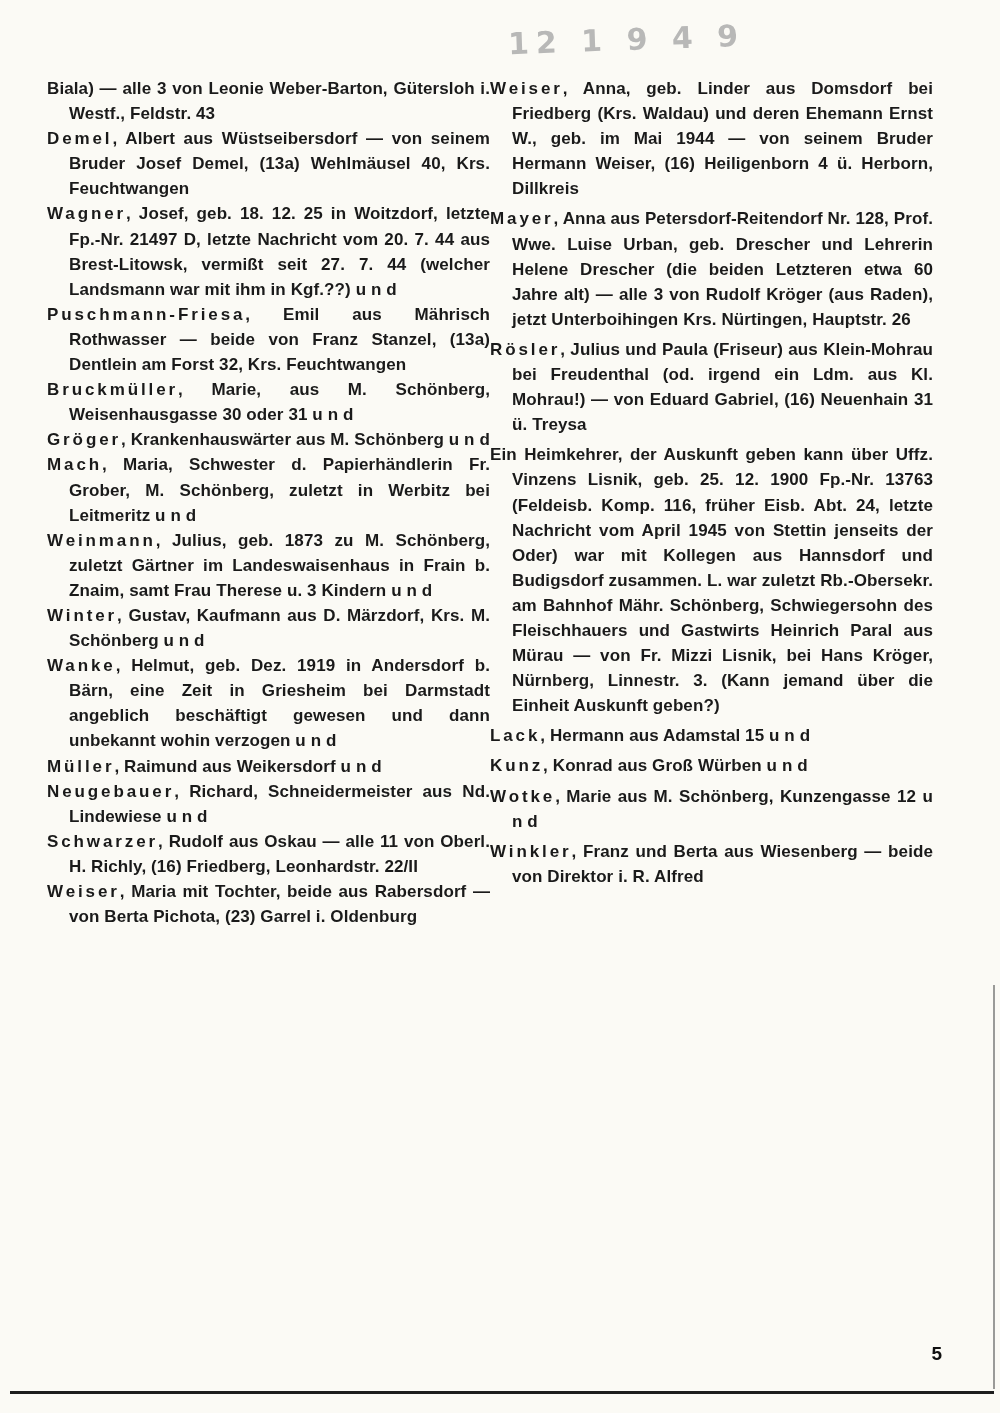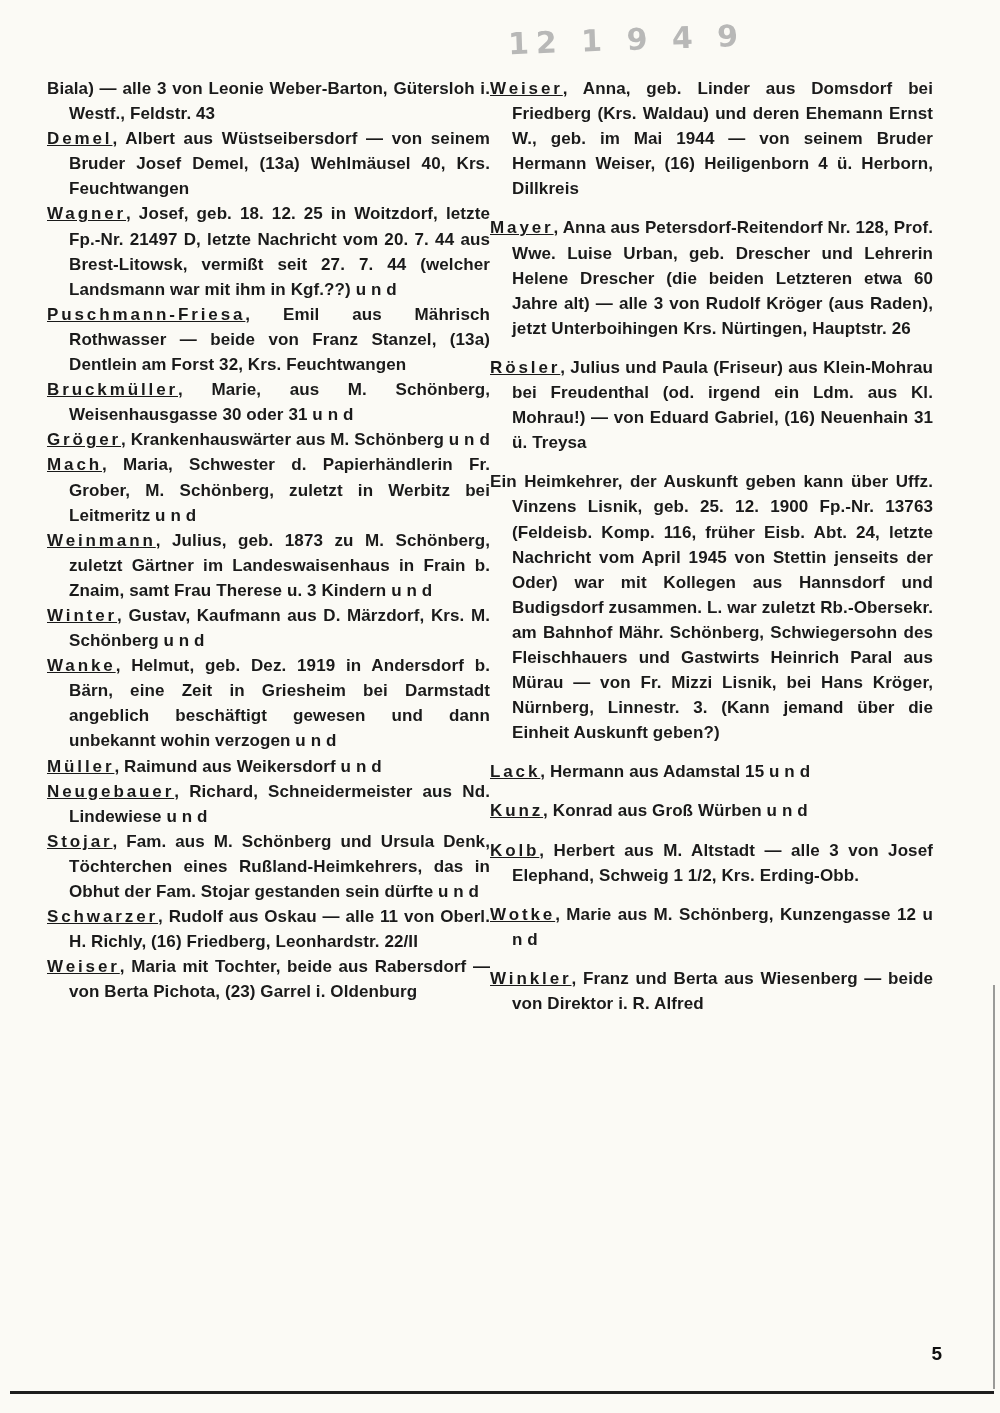--- a/index.html
+++ b/index.html
@@ -47,23 +47,23 @@
     letter-spacing: 0.1px;
     color: #1a1a1a;
   }
 
   .entry {
     padding-left: 22px;
     text-indent: -22px;
     margin: 0;
   }
 
-  .col-right .entry + .entry { margin-top: 14px; }
+  .col-right .entry + .entry { margin-top: 5px; }
 
-  .sp-name { letter-spacing: 0.17em; text-decoration: underline; }
+  .sp-name { letter-spacing: 0.17em; }
 
   .page-number {
     position: absolute;
     right: 58px;
     bottom: 48px;
     font-size: 19px;
     font-weight: 700;
     color: #111;
   }
 
@@ -101,33 +101,31 @@
       <p class="entry"><span class="sp-name">Wagner</span><span>, Josef, geb. 18. 12. 25 in Woitzdorf, letzte Fp.-Nr. 21497 D, letzte Nachricht vom 20. 7. 44 aus Brest-Litowsk, vermißt seit 27. 7. 44 (welcher Landsmann war mit ihm in Kgf.??) u n d</span></p>
       <p class="entry"><span class="sp-name">Puschmann-Friesa</span><span>, Emil aus Mährisch Rothwasser — beide von Franz Stanzel, (13a) Dentlein am Forst 32, Krs. Feuchtwangen</span></p>
       <p class="entry"><span class="sp-name">Bruckmüller</span><span>, Marie, aus M. Schönberg, Weisenhausgasse 30 oder 31 u n d</span></p>
       <p class="entry"><span class="sp-name">Gröger</span><span>, Krankenhauswärter aus M. Schönberg u n d</span></p>
       <p class="entry"><span class="sp-name">Mach</span><span>, Maria, Schwester d. Papierhändlerin Fr. Grober, M. Schönberg, zuletzt in Werbitz bei Leitmeritz u n d</span></p>
       <p class="entry"><span class="sp-name">Weinmann</span><span>, Julius, geb. 1873 zu M. Schönberg, zuletzt Gärtner im Landeswaisenhaus in Frain b. Znaim, samt Frau Therese u. 3 Kindern u n d</span></p>
       <p class="entry"><span class="sp-name">Winter</span><span>, Gustav, Kaufmann aus D. Märzdorf, Krs. M. Schönberg u n d</span></p>
       <p class="entry"><span class="sp-name">Wanke</span><span>, Helmut, geb. Dez. 1919 in Andersdorf b. Bärn, eine Zeit in Griesheim bei Darmstadt angeblich beschäftigt gewesen und dann unbekannt wohin verzogen u n d</span></p>
       <p class="entry"><span class="sp-name">Müller</span><span>, Raimund aus Weikersdorf u n d</span></p>
       <p class="entry"><span class="sp-name">Neugebauer</span><span>, Richard, Schneidermeister aus Nd. Lindewiese u n d</span></p>
-      <p class="entry"><span class="sp-name">Stojar</span><span>, Fam. aus M. Schönberg und Ursula Denk, Töchterchen eines Rußland-Heimkehrers, das in Obhut der Fam. Stojar gestanden sein dürfte u n d</span></p>
       <p class="entry"><span class="sp-name">Schwarzer</span><span>, Rudolf aus Oskau — alle 11 von Oberl. H. Richly, (16) Friedberg, Leonhardstr. 22/II</span></p>
       <p class="entry"><span class="sp-name">Weiser</span><span>, Maria mit Tochter, beide aus Rabersdorf — von Berta Pichota, (23) Garrel i. Oldenburg</span></p>
     </div>
 
     <div class="col col-right">
       <p class="entry"><span class="sp-name">Weiser</span><span>, Anna, geb. Linder aus Domsdorf bei Friedberg (Krs. Waldau) und deren Ehemann Ernst W., geb. im Mai 1944 — von seinem Bruder Hermann Weiser, (16) Heiligenborn 4 ü. Herborn, Dillkreis</span></p>
       <p class="entry"><span class="sp-name">Mayer</span><span>, Anna aus Petersdorf-Reitendorf Nr. 128, Prof. Wwe. Luise Urban, geb. Drescher und Lehrerin Helene Drescher (die beiden Letzteren etwa 60 Jahre alt) — alle 3 von Rudolf Kröger (aus Raden), jetzt Unterboihingen Krs. Nürtingen, Hauptstr. 26</span></p>
       <p class="entry"><span class="sp-name">Rösler</span><span>, Julius und Paula (Friseur) aus Klein-Mohrau bei Freudenthal (od. irgend ein Ldm. aus Kl. Mohrau!) — von Eduard Gabriel, (16) Neuenhain 31 ü. Treysa</span></p>
       <p class="entry"><span class="sp-name"></span><span>Ein Heimkehrer, der Auskunft geben kann über Uffz. Vinzens Lisnik, geb. 25. 12. 1900 Fp.-Nr. 13763 (Feldeisb. Komp. 116, früher Eisb. Abt. 24, letzte Nachricht vom April 1945 von Stettin jenseits der Oder) war mit Kollegen aus Hannsdorf und Budigsdorf zusammen. L. war zuletzt Rb.-Obersekr. am Bahnhof Mähr. Schönberg, Schwiegersohn des Fleischhauers und Gastwirts Heinrich Paral aus Mürau — von Fr. Mizzi Lisnik, bei Hans Kröger, Nürnberg, Linnestr. 3. (Kann jemand über die Einheit Auskunft geben?)</span></p>
       <p class="entry"><span class="sp-name">Lack</span><span>, Hermann aus Adamstal 15 u n d</span></p>
       <p class="entry"><span class="sp-name">Kunz</span><span>, Konrad aus Groß Würben u n d</span></p>
-      <p class="entry"><span class="sp-name">Kolb</span><span>, Herbert aus M. Altstadt — alle 3 von Josef Elephand, Schweig 1 1/2, Krs. Erding-Obb.</span></p>
       <p class="entry"><span class="sp-name">Wotke</span><span>, Marie aus M. Schönberg, Kunzengasse 12 u n d</span></p>
       <p class="entry"><span class="sp-name">Winkler</span><span>, Franz und Berta aus Wiesenberg — beide von Direktor i. R. Alfred</span></p>
     </div>
 
   </div>
 
   <div class="page-number">5</div>
   <div class="edge-line"></div>
   <div class="bottom-rule"></div>
 

